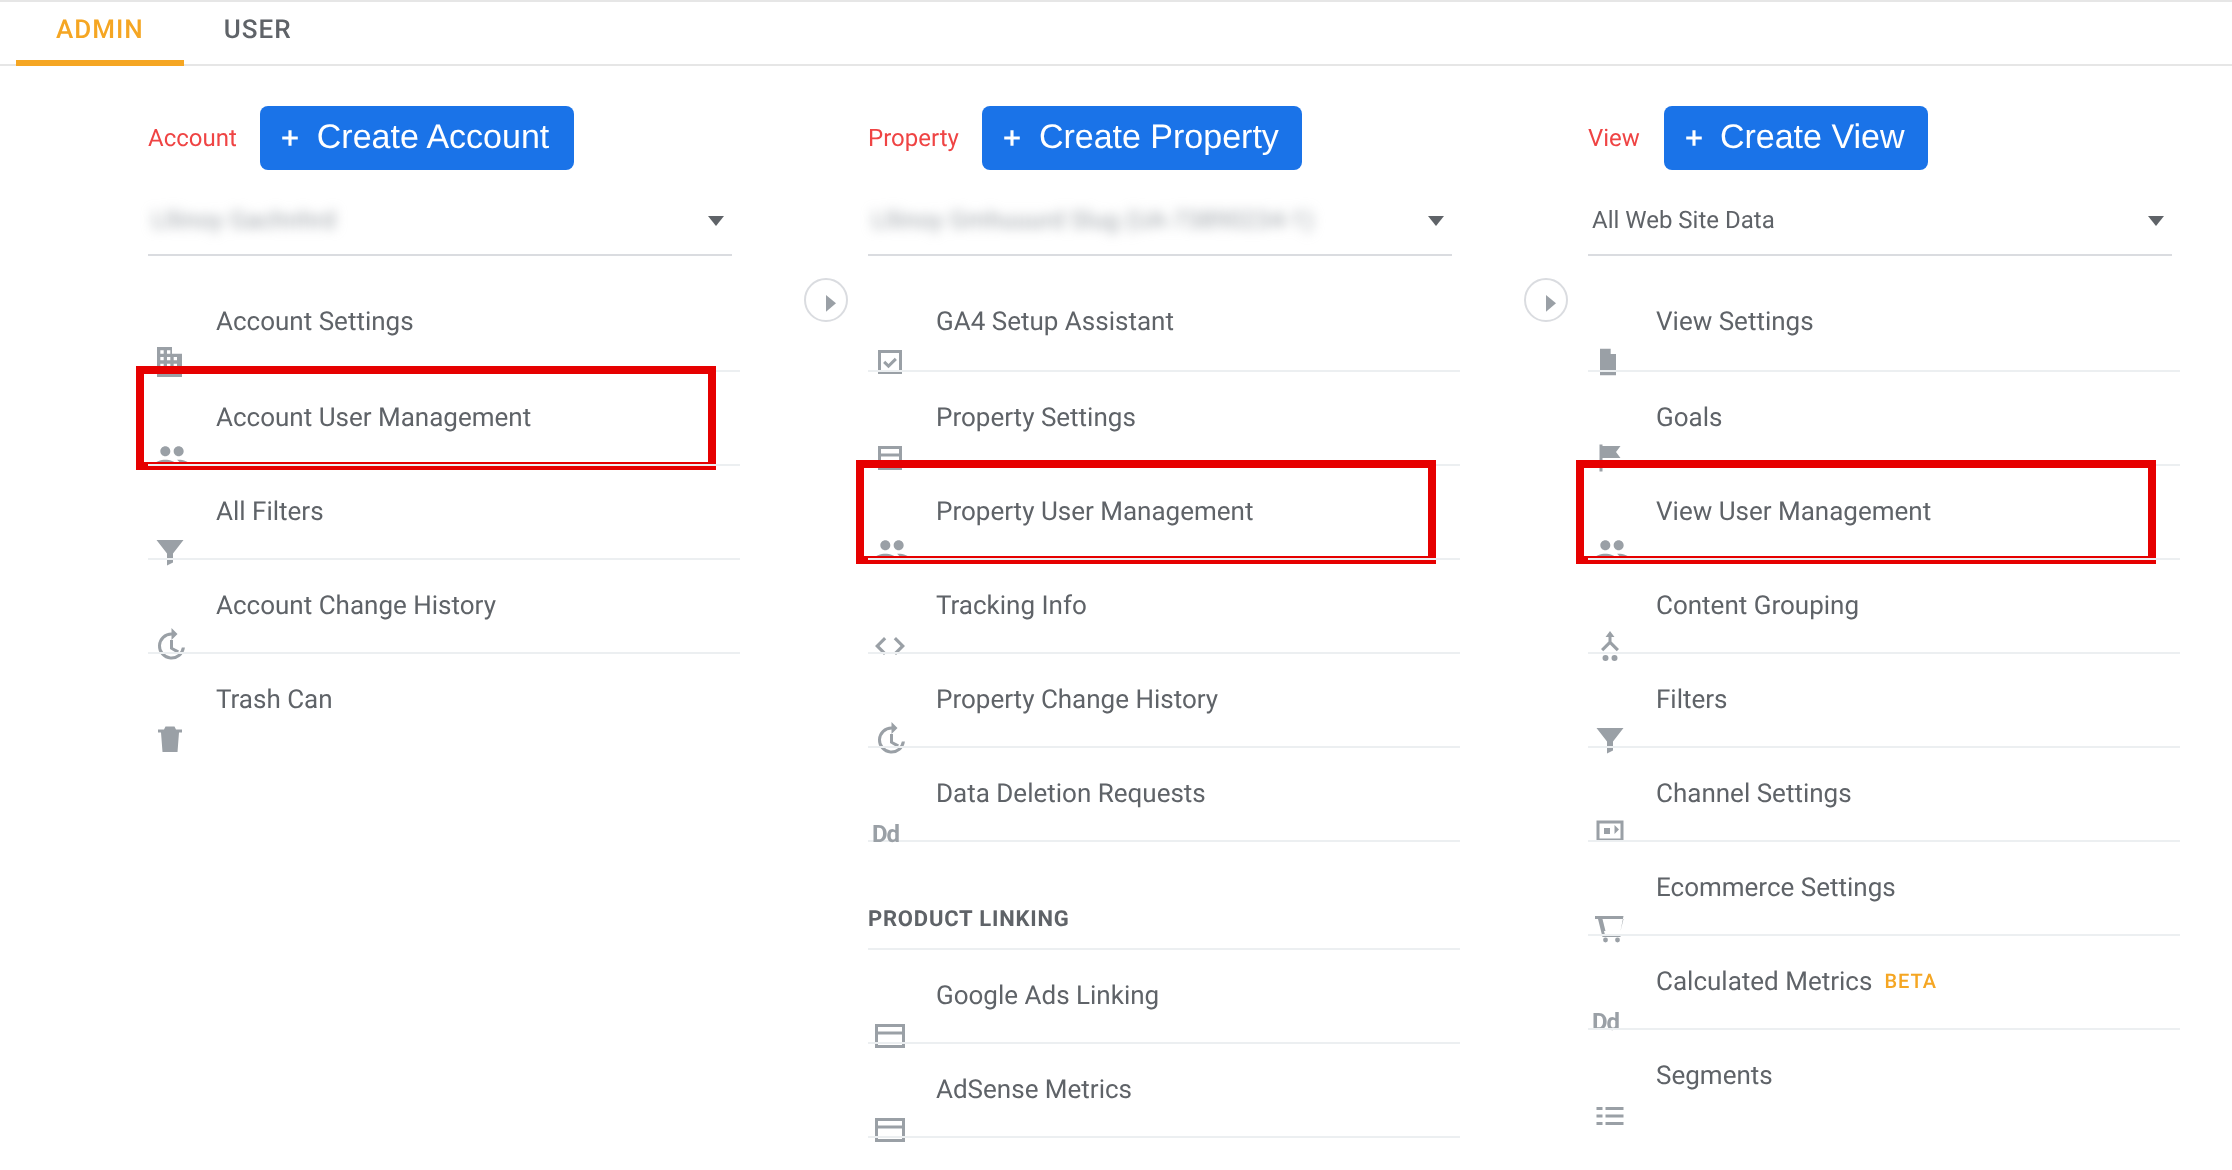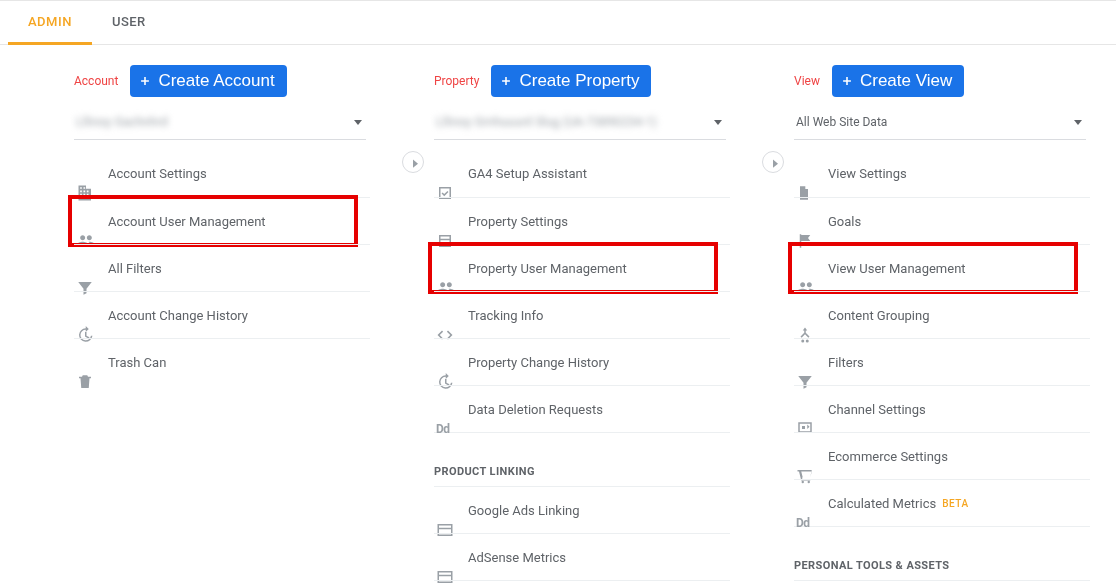--- a/index.html
+++ b/index.html
@@ -9,21 +9,21 @@
     font-size: 13px;
     color: #3c4043;
     background: #fff;
     width: 1116px;
   }
   .tabs {
     display: flex;
     border-top: 1px solid #e6e6e6;
     border-bottom: 1px solid #e6e6e6;
     padding: 0 8px;
-    height: 45px;
+    height: 33px;
     align-items: center;
   }
   .tab {
     font-size: 13px;
     font-weight: 500;
     letter-spacing: 0.5px;
     color: #5f6368;
     padding: 0 20px;
     height: 100%;
     display: flex;
@@ -468,21 +468,20 @@
           </span>
         <span>Ecommerce Settings</span>
       </div>
       <div class="item">
         <span class="iconbox">
             <span class="dd-text">Dd</span>
           </span>
         <span>Calculated Metrics</span>
         <span class="beta">BETA</span>
       </div>
-      <div class="section-title">PERSONAL TOOLS &amp; ASSETS</div>
       <div class="item">
         <span class="iconbox">
             <svg width="18" height="18" viewBox="0 0 24 24">
               <use href="#i-seg"></use>
             </svg>
           </span>
         <span>Segments</span>
       </div>
     </div>
   </div>

